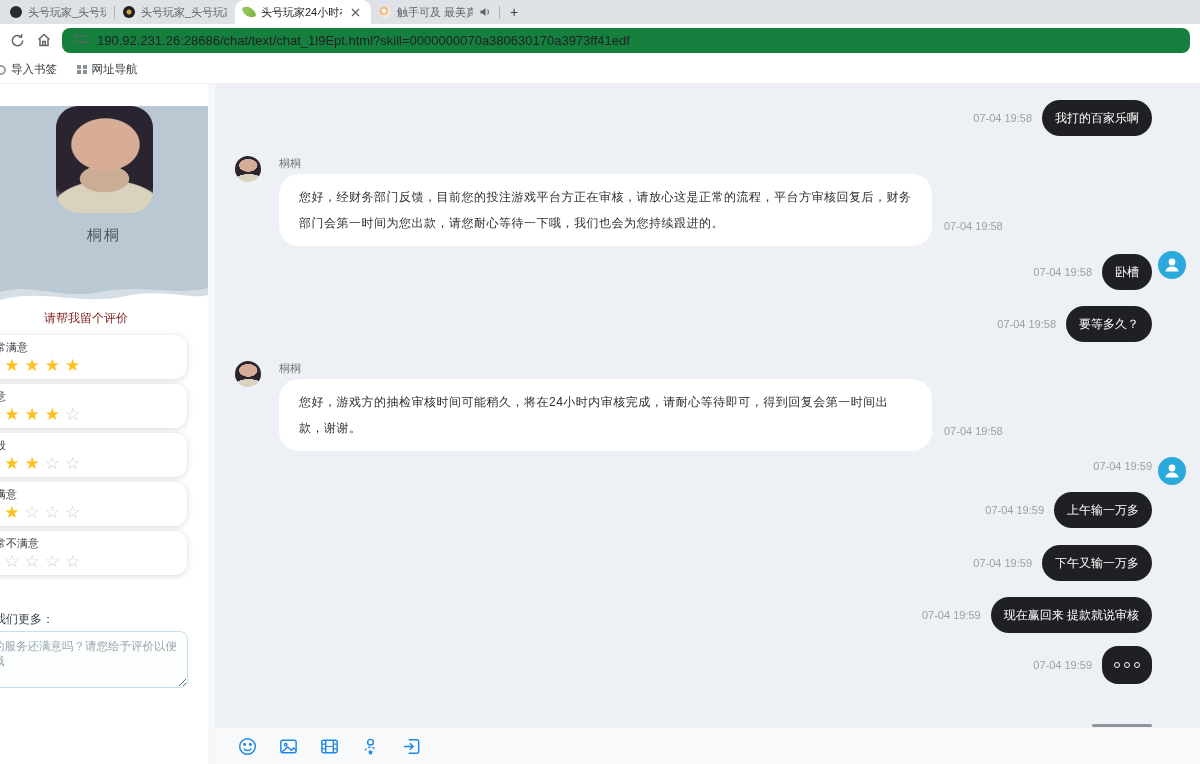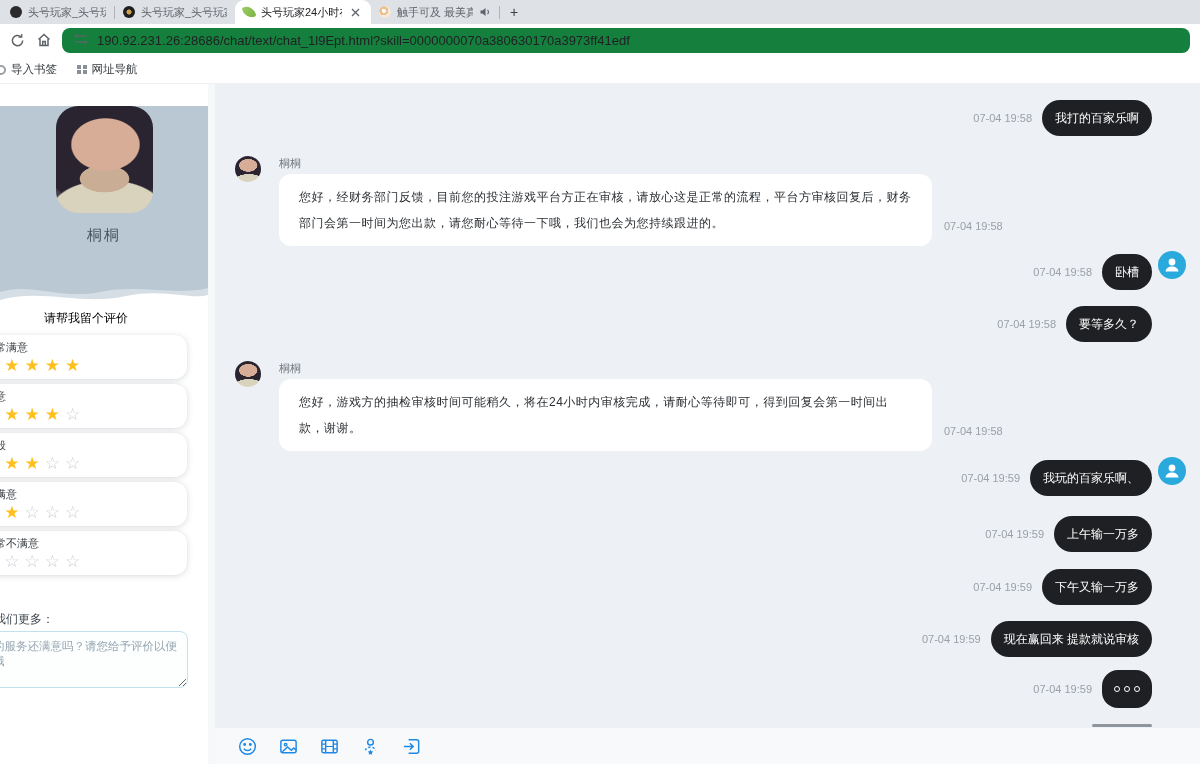--- a/index.html
+++ b/index.html
@@ -41,21 +41,21 @@
   .sb-top { height:172px; background:#b9c8d3; }
   .avatar-lg { width:97px; height:107px; border-radius:22px; margin:22px auto 0;
     background:
       radial-gradient(ellipse 36% 25% at 51% 36%, #d7ad97 96%, rgba(215,173,151,0) 100%),
       radial-gradient(ellipse 26% 13% at 50% 68%, #c9ad94 96%, rgba(201,173,148,0) 100%),
       radial-gradient(ellipse 58% 28% at 53% 97%, #d9d3bd 96%, rgba(217,211,189,0) 100%),
       radial-gradient(ellipse 68% 54% at 50% 42%, #2a2430 96%, rgba(42,36,48,0) 100%),
       linear-gradient(160deg,#5a5260,#39343f); }
   .agent-name-lg { text-align:center; margin-top:13px; font-size:15px; color:#46525e; letter-spacing:2px; }
   .wave { display:block; width:208px; height:30px; }
-  .rating-title { margin:2px 0 8px 44px; font-size:12px; color:#000000; }
+  .rating-title { margin:2px 0 8px 44px; font-size:12px; color:#7f1d1d; }
   .rating-card { position:relative; left:-28px; width:215px; height:44px; background:#fff; border-radius:12px;
     box-shadow:0 1px 6px rgba(70,85,100,.20), 0 0 1px rgba(0,0,0,.08); margin-bottom:5px; padding:5px 0 0 12px; }
   .rating-label { font-size:11px; color:#33383d; }
   .stars { margin-top:1px; font-size:17px; line-height:19px; letter-spacing:5px; white-space:nowrap; }
   .st.f { color:#ffc01e; } .st.e { color:#c9cfd6; }
   .more-label { margin:36px 0 3px -30px; font-size:12px; color:#3b454f; }
   .fb-area { position:relative; left:-40px; width:228px; height:57px; border:1px solid #bfe2ec; border-radius:8px;
     background:#fdffff; padding:7px 9px; font-size:11.5px; color:#50606a; resize:both;
     font-family:"Liberation Sans","DejaVu Sans",sans-serif; }
   .fb-area::placeholder { color:#96a6b1; }
@@ -74,21 +74,21 @@
   .a-avatar { width:26px; height:26px; border-radius:50%; flex:0 0 auto;
     background:
       radial-gradient(ellipse 36% 25% at 51% 36%, #d7ad97 96%, rgba(215,173,151,0) 100%),
       radial-gradient(ellipse 58% 28% at 53% 97%, #d9d3bd 96%, rgba(217,211,189,0) 100%),
       radial-gradient(ellipse 68% 54% at 50% 42%, #2a2430 96%, rgba(42,36,48,0) 100%),
       linear-gradient(160deg,#5a5260,#39343f); }
   .a-body { margin-left:8px; }
   .a-name { font-size:11px; color:#6b7178; margin-bottom:3px; }
   .a-line { display:flex; align-items:flex-end; gap:12px; }
   .agent-bubble { width:653px; background:#fff; color:#2b2f33; font-size:12px; line-height:26px;
-    letter-spacing:.5px; padding:10px 20px; border-radius:12px; min-height:72px; }
+    letter-spacing:.5px; padding:10px 20px; border-radius:20px; min-height:72px; }
   .a-line .time { margin-bottom:14px; }
   .typing-bubble { background:#1f2023; border-radius:16px; width:50px; height:38px;
     display:flex; align-items:center; justify-content:center; gap:4px; }
   .typing-bubble i { width:6px; height:6px; border:1.5px solid #fff; border-radius:50%; }
   .scroll-nub { position:absolute; right:48px; bottom:37px; width:60px; height:3px; background:#8f959d; border-radius:2px; }
   .chat-toolbar { position:absolute; left:0; right:0; bottom:0; height:36px; background:#f8f9fb;
     display:flex; align-items:center; gap:19px; padding-left:21px; }
   .tb-icon { width:22px; height:22px; display:flex; align-items:center; justify-content:center; }
 </style>
 </head>
@@ -249,21 +249,20 @@
           <div class="a-name">桐桐</div>
           <div class="a-line">
             <div class="agent-bubble">您好，游戏方的抽检审核时间可能稍久，将在24小时内审核完成，请耐心等待即可，得到回复会第一时间出款，谢谢。</div>
             <span class="time">07-04 19:58</span>
           </div>
         </div>
       </div>
 
       <div class="row user" style="margin-top:9px">
         <span class="time">07-04 19:59</span>
-        <div class="user-bubble">我玩的百家乐啊、</div>
         <span class="u-avatar">
           <svg width="28" height="28" viewBox="0 0 28 28">
               <circle cx="14" cy="14" r="14" fill="#2aa9dd"></circle>
               <circle cx="14" cy="11" r="3.4" fill="#fff"></circle>
               <path d="M7.5,20.5 a6.5,5 0 0 1 13,0 z" fill="#fff"></path>
             </svg>
         </span>
       </div>
 
       <div class="row user" style="margin-top:20px">

